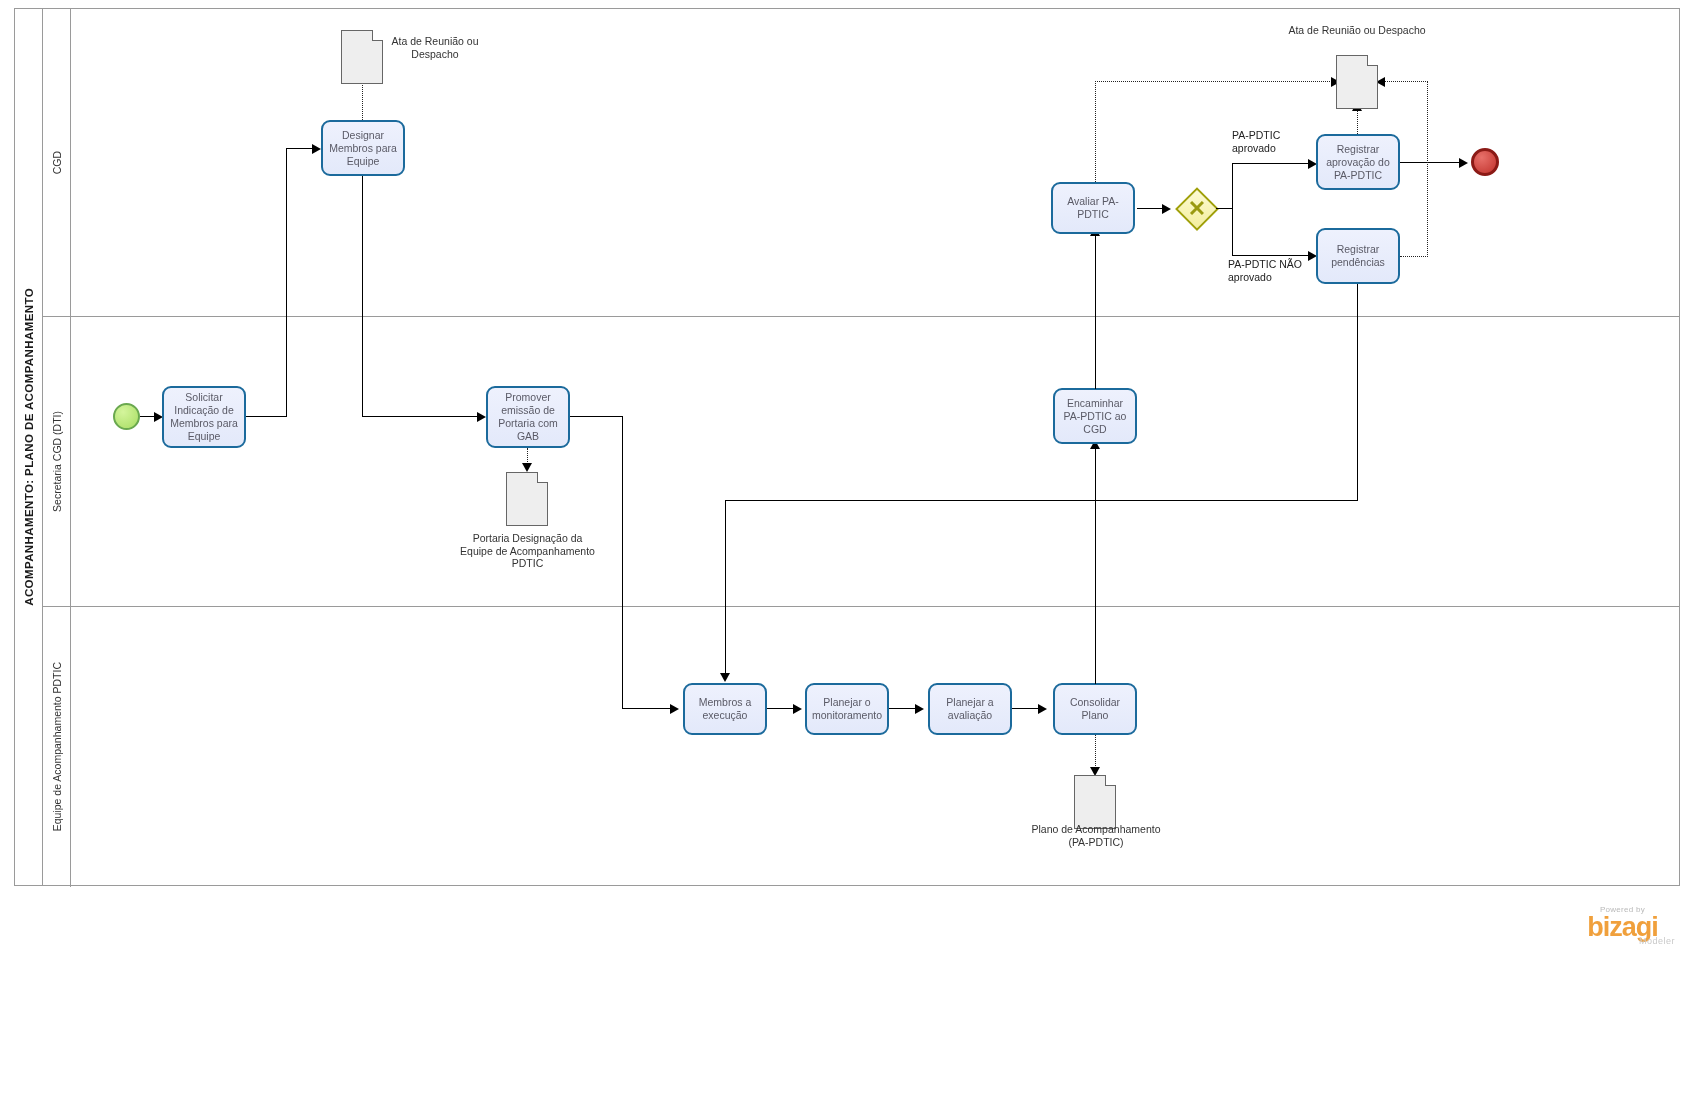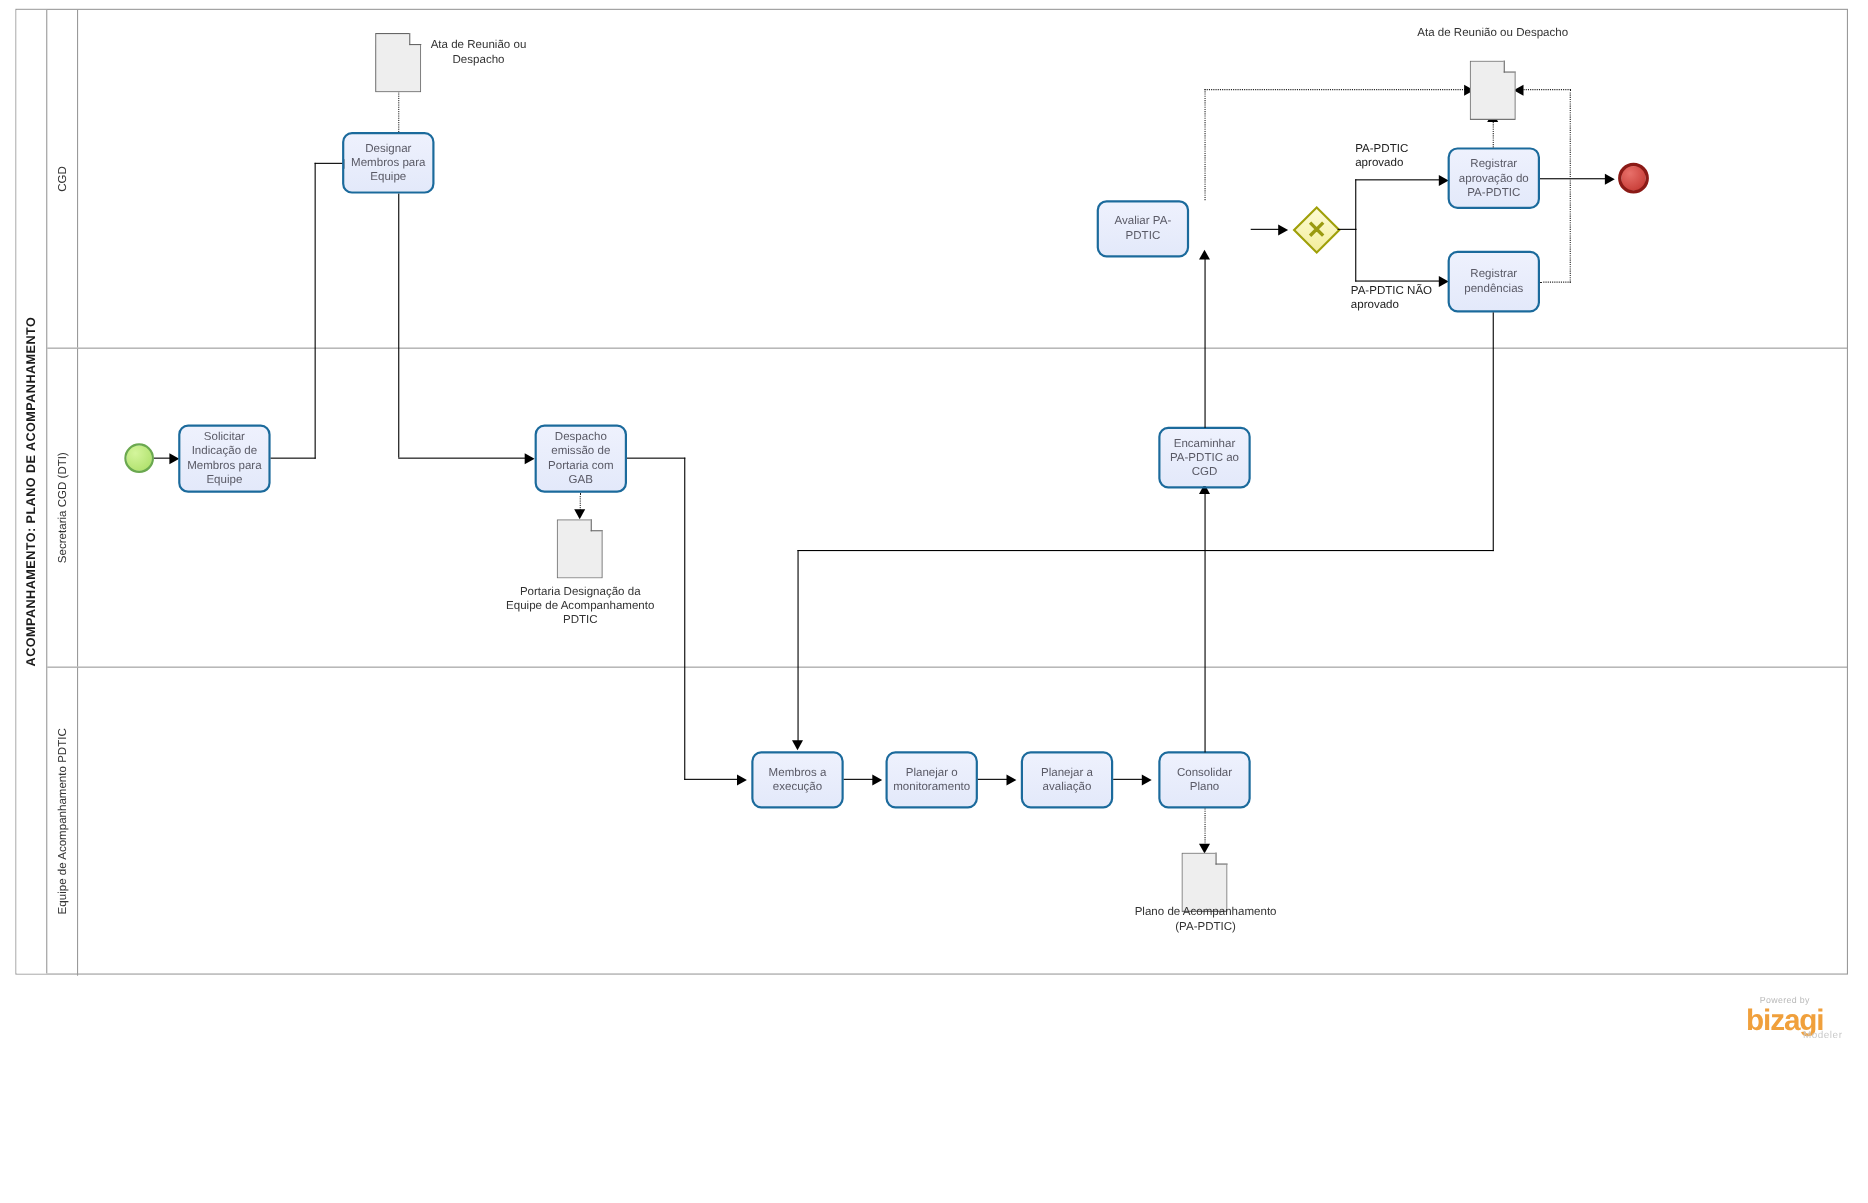--- a/index.html
+++ b/index.html
@@ -113,36 +113,36 @@
   <div class="ln h" style="left:140px;top:416px;width:16px;"></div>
   <div class="arw r" style="left:154px;top:411.5px;"></div>
 
   <div class="task" style="left:162px;top:386px;width:84px;height:62px;">Solicitar Indicação de Membros para Equipe</div>
 
   <div class="ln h" style="left:246px;top:416px;width:41px;"></div>
   <div class="ln v" style="left:286px;top:148px;height:269px;"></div>
   <div class="ln h" style="left:286px;top:148px;width:29px;"></div>
   <div class="arw r" style="left:312px;top:143.5px;"></div>
 
-  <div class="task" style="left:311px;top:120px;width:84px;height:56px;">Designar Membros para Equipe</div>
+  <div class="task" style="left:321px;top:120px;width:84px;height:56px;">Designar Membros para Equipe</div>
 
   <div class="dln v" style="left:362px;top:80px;height:40px;"></div>
   <div class="arw u" style="left:357px;top:74px;"></div>
 
   <div class="doc" style="left:341px;top:30px;">
     <div class="body"></div>
     <div class="fold"></div>
   </div>
   <div class="doc-label" style="left:385px;top:35px;width:100px;">Ata de Reunião ou Despacho</div>
 
   <div class="ln v" style="left:362px;top:176px;height:240px;"></div>
   <div class="ln h" style="left:362px;top:416px;width:117px;"></div>
   <div class="arw r" style="left:477px;top:411.5px;"></div>
 
-  <div class="task" style="left:486px;top:386px;width:84px;height:62px;">Despacho emissão de Portaria com GAB</div>
+  <div class="task" style="left:486px;top:386px;width:84px;height:62px;">Promover emissão de Portaria com GAB</div>
 
   <div class="dln v" style="left:527px;top:448px;height:18px;"></div>
   <div class="arw d" style="left:522px;top:463px;"></div>
 
   <div class="doc" style="left:506px;top:472px;">
     <div class="body"></div>
     <div class="fold"></div>
   </div>
   <div class="doc-label" style="left:455px;top:532px;width:145px;">Portaria Designação da Equipe de Acompanhamento PDTIC</div>
 
@@ -178,21 +178,21 @@
   <div class="doc-label" style="left:1030px;top:823px;width:132px;">Plano de Acompanhamento (PA-PDTIC)</div>
 
   <div class="ln v" style="left:1095px;top:446px;height:238px;"></div>
   <div class="arw u" style="left:1090px;top:440px;"></div>
 
   <div class="task" style="left:1053px;top:388px;width:84px;height:56px;">Encaminhar PA-PDTIC ao CGD</div>
 
   <div class="ln v" style="left:1095px;top:233px;height:156px;"></div>
   <div class="arw u" style="left:1090px;top:227px;"></div>
 
-  <div class="task" style="left:997px;top:182px;width:84px;height:52px;">Avaliar PA-PDTIC</div>
+  <div class="task" style="left:1051px;top:182px;width:84px;height:52px;">Avaliar PA-PDTIC</div>
 
   <div class="dln v" style="left:1095px;top:81px;height:101px;"></div>
   <div class="dln h" style="left:1095px;top:81px;width:241px;"></div>
   <div class="arw r" style="left:1331px;top:76.5px;"></div>
 
   <div class="ln h" style="left:1137px;top:208px;width:27px;"></div>
   <div class="arw r" style="left:1162px;top:203.5px;"></div>
 
   <div class="gateway" style="left:1178px;top:190px;width:38px;height:38px;">
     <div class="gw-diamond"></div>

